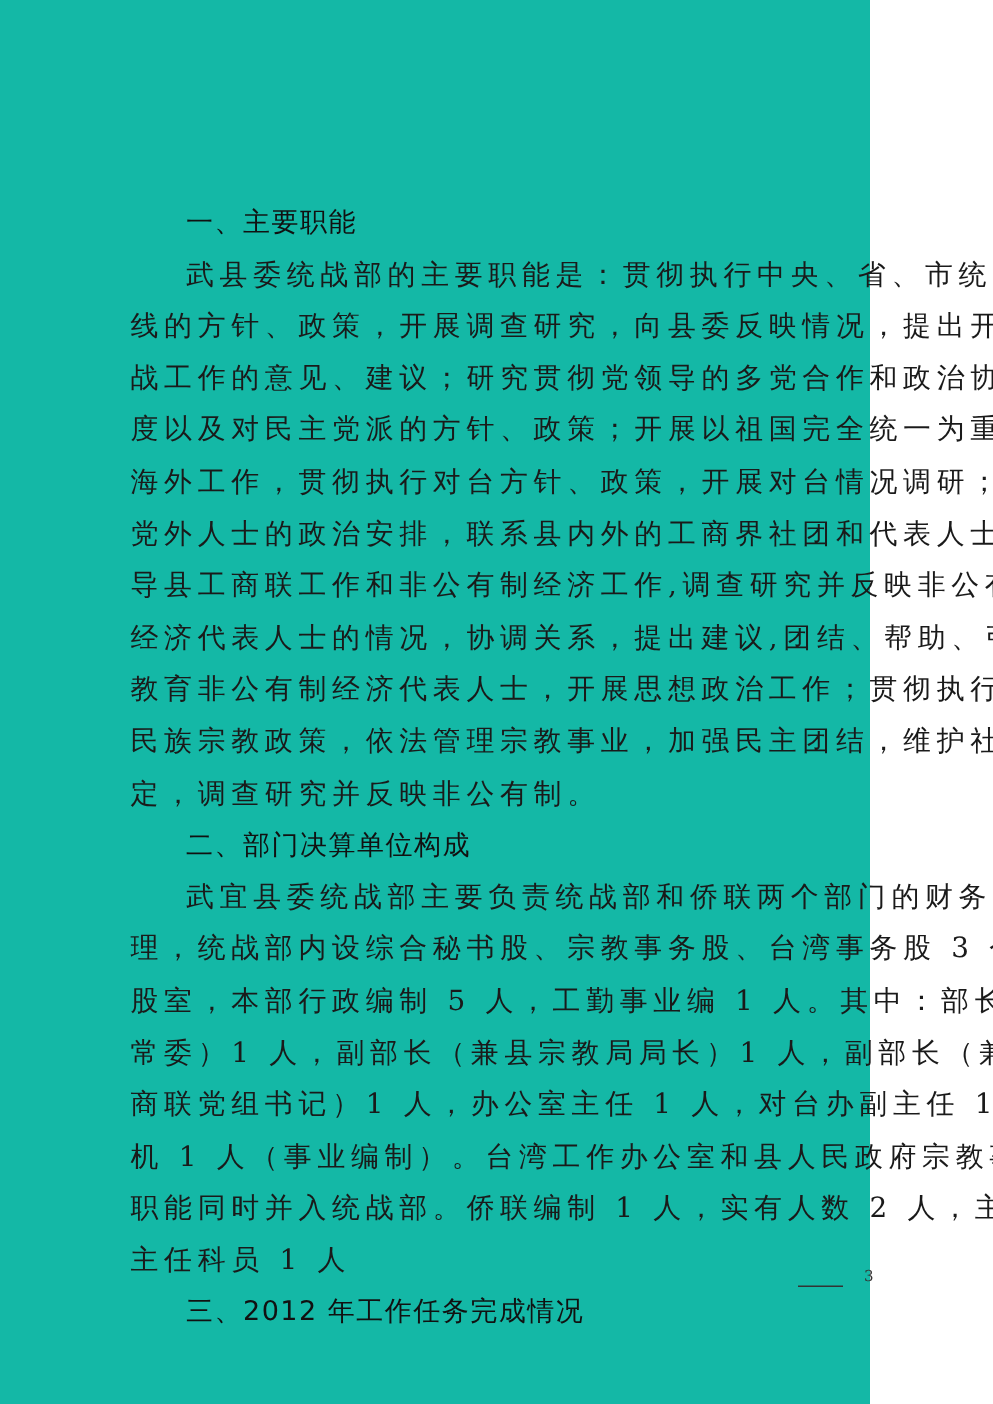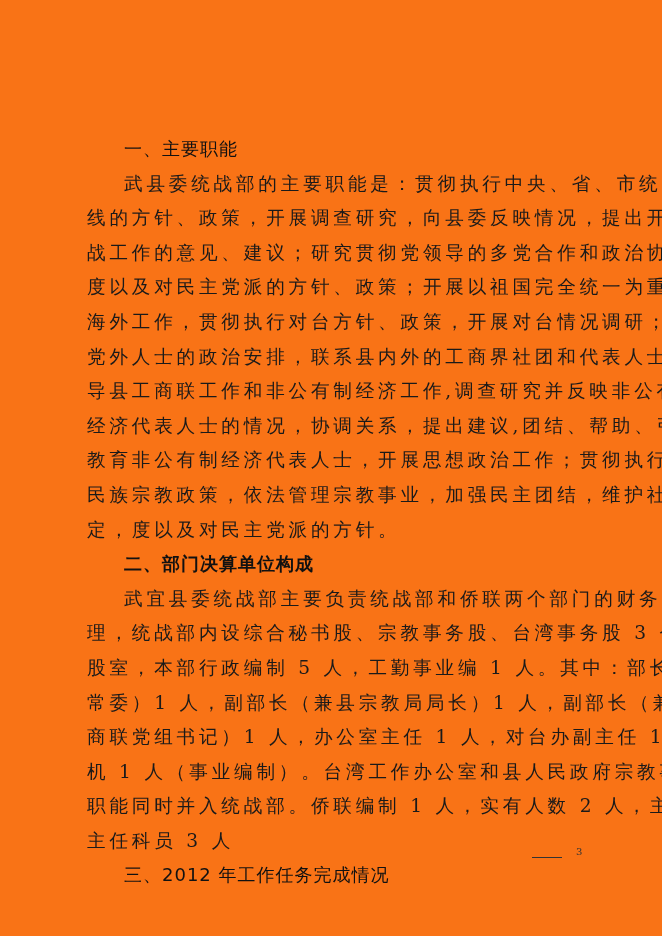--- a/index.html
+++ b/index.html
@@ -1,63 +1,63 @@
 <!DOCTYPE html>
 <html><head>
 <meta charset="utf-8">
 <style>
   html, body { margin: 0; padding: 0; background: #ffffff; }
   body { width: 662px; height: 936px; position: relative; overflow: hidden; }
-  .page { position: absolute; left: 0; top: 0; width: 662px; height: 936px; background: #f97316; }
+  .page { position: absolute; left: 0; top: 0; width: 580px; height: 936px; background: #14b8a6; }
   .content { position: absolute; left: 87px; top: 132px; width: 496px; }
   .line {
     height: 34.6px; line-height: 34.6px; white-space: nowrap;
     font-family: "DejaVu Serif", "Liberation Serif", serif;
     font-size: 18.6px; color: #1a1a1a;
     letter-spacing: 3.8px;
     text-align: justify; text-align-last: justify;
     overflow: visible;
   }
   .line.indent { padding-left: 37px; }
   .line.last { text-align-last: left; }
   .heading {
     height: 34.6px; line-height: 34.6px; white-space: nowrap;
     font-family: "DejaVu Sans", "Liberation Sans", sans-serif;
     font-size: 18px; color: #111; padding-left: 37px; letter-spacing: 1px;
   }
-  .heading.bold { font-weight: bold; }
+  .heading.bold { font-weight: normal; }
   .footer-dash { position: absolute; left: 532px; top: 857px; width: 30px; height: 1px; background: #333; }
   .footer-num { position: absolute; left: 576px; top: 846px; font-family: "DejaVu Serif", serif; font-size: 10px; color: #333; }
 </style>
 </head>
 <body>
 
 <div class="page">
   <div class="content">
     <div class="heading">一、主要职能</div>
     <div class="line indent">武县委统战部的主要职能是：贯彻执行中央、省、市统一战</div>
     <div class="line">线的方针、政策，开展调查研究，向县委反映情况，提出开展统</div>
     <div class="line">战工作的意见、建议；研究贯彻党领导的多党合作和政治协商制</div>
     <div class="line">度以及对民主党派的方针、政策；开展以祖国完全统一为重点的</div>
     <div class="line">海外工作，贯彻执行对台方针、政策，开展对台情况调研；负责</div>
     <div class="line">党外人士的政治安排，联系县内外的工商界社团和代表人士，指</div>
     <div class="line">导县工商联工作和非公有制经济工作,调查研究并反映非公有制</div>
     <div class="line">经济代表人士的情况，协调关系，提出建议,团结、帮助、引导、</div>
     <div class="line">教育非公有制经济代表人士，开展思想政治工作；贯彻执行党的</div>
     <div class="line">民族宗教政策，依法管理宗教事业，加强民主团结，维护社会稳</div>
-    <div class="line last">定，度以及对民主党派的方针。</div>
+    <div class="line last">定，调查研究并反映非公有制。</div>
 
     <div class="heading bold">二、部门决算单位构成</div>
     <div class="line indent">武宜县委统战部主要负责统战部和侨联两个部门的财务管</div>
     <div class="line">理，统战部内设综合秘书股、宗教事务股、台湾事务股 3 个职能</div>
     <div class="line">股室，本部行政编制 5 人，工勤事业编 1 人。其中：部长（县委</div>
     <div class="line">常委）1 人，副部长（兼县宗教局局长）1 人，副部长（兼县工</div>
     <div class="line">商联党组书记）1 人，办公室主任 1 人，对台办副主任 1 人，司</div>
     <div class="line">机 1 人（事业编制）。台湾工作办公室和县人民政府宗教事务局</div>
     <div class="line">职能同时并入统战部。侨联编制 1 人，实有人数 2 人，主席 1 人，</div>
-    <div class="line last">主任科员 3 人</div>
+    <div class="line last">主任科员 1 人</div>
 
     <div class="heading">三、2012 年工作任务完成情况</div>
   </div>
 
   <div class="footer-dash"></div>
   <div class="footer-num">3</div>
 </div>
 
 </body></html>

